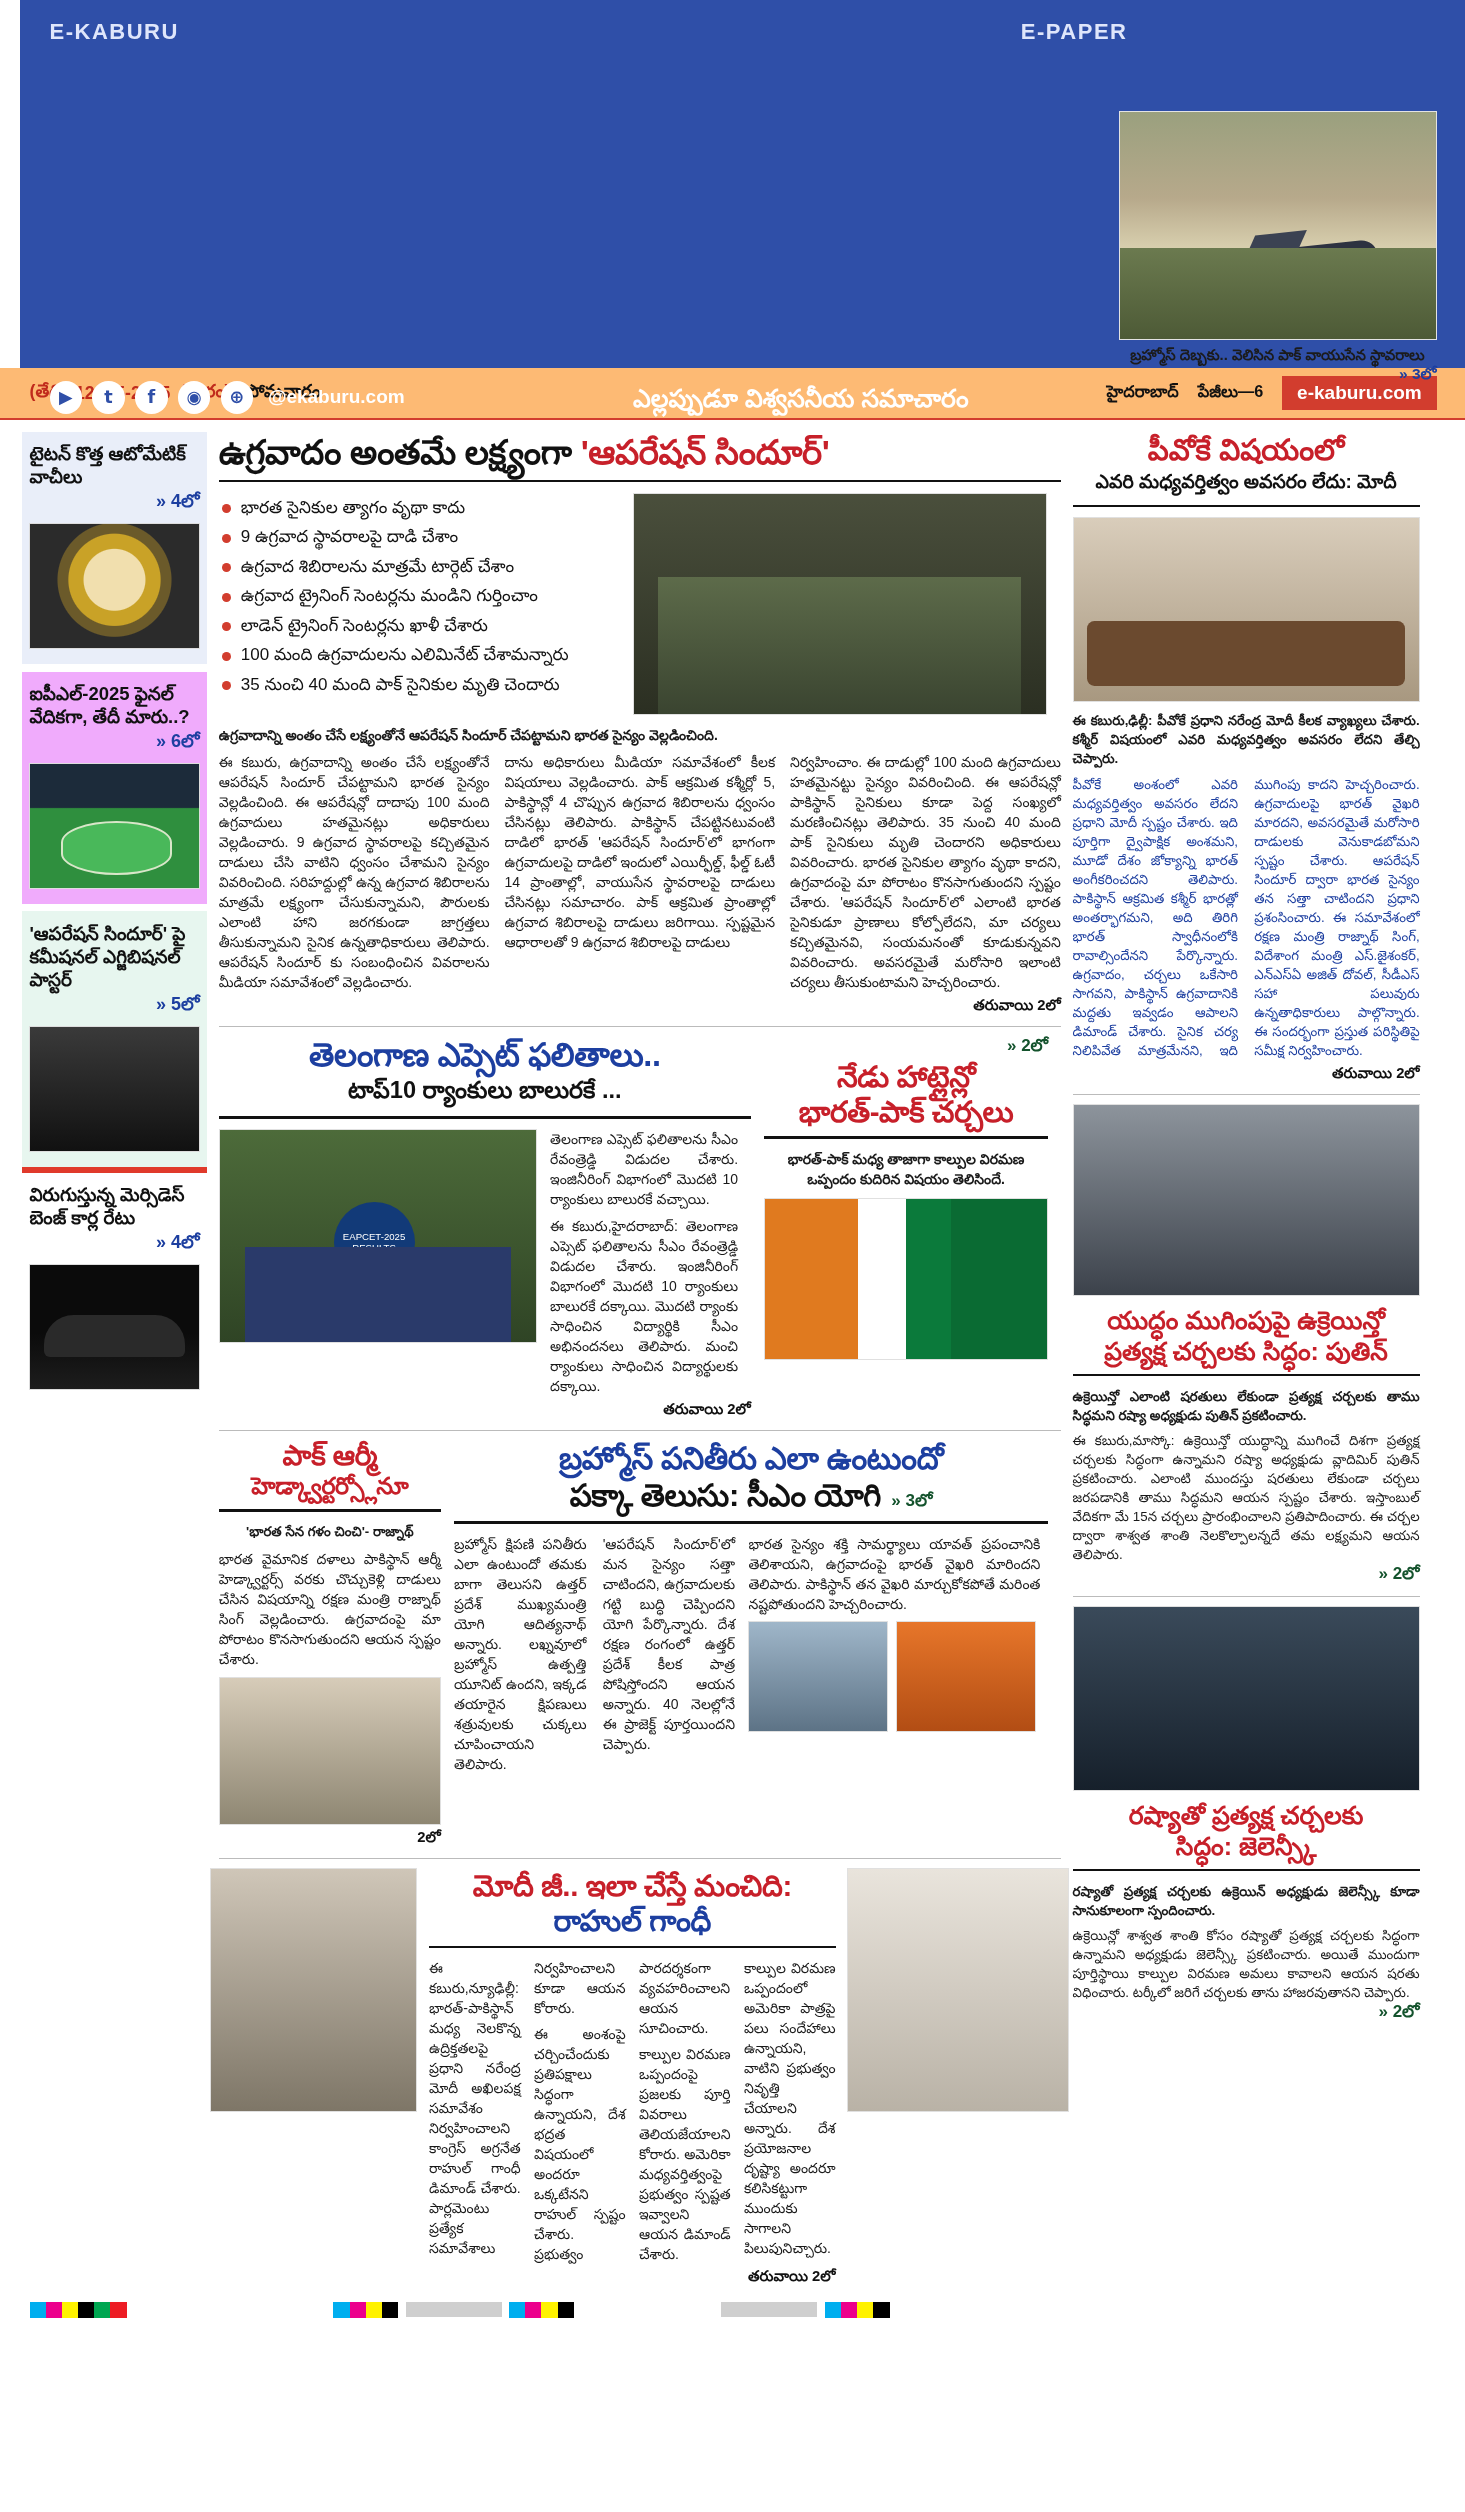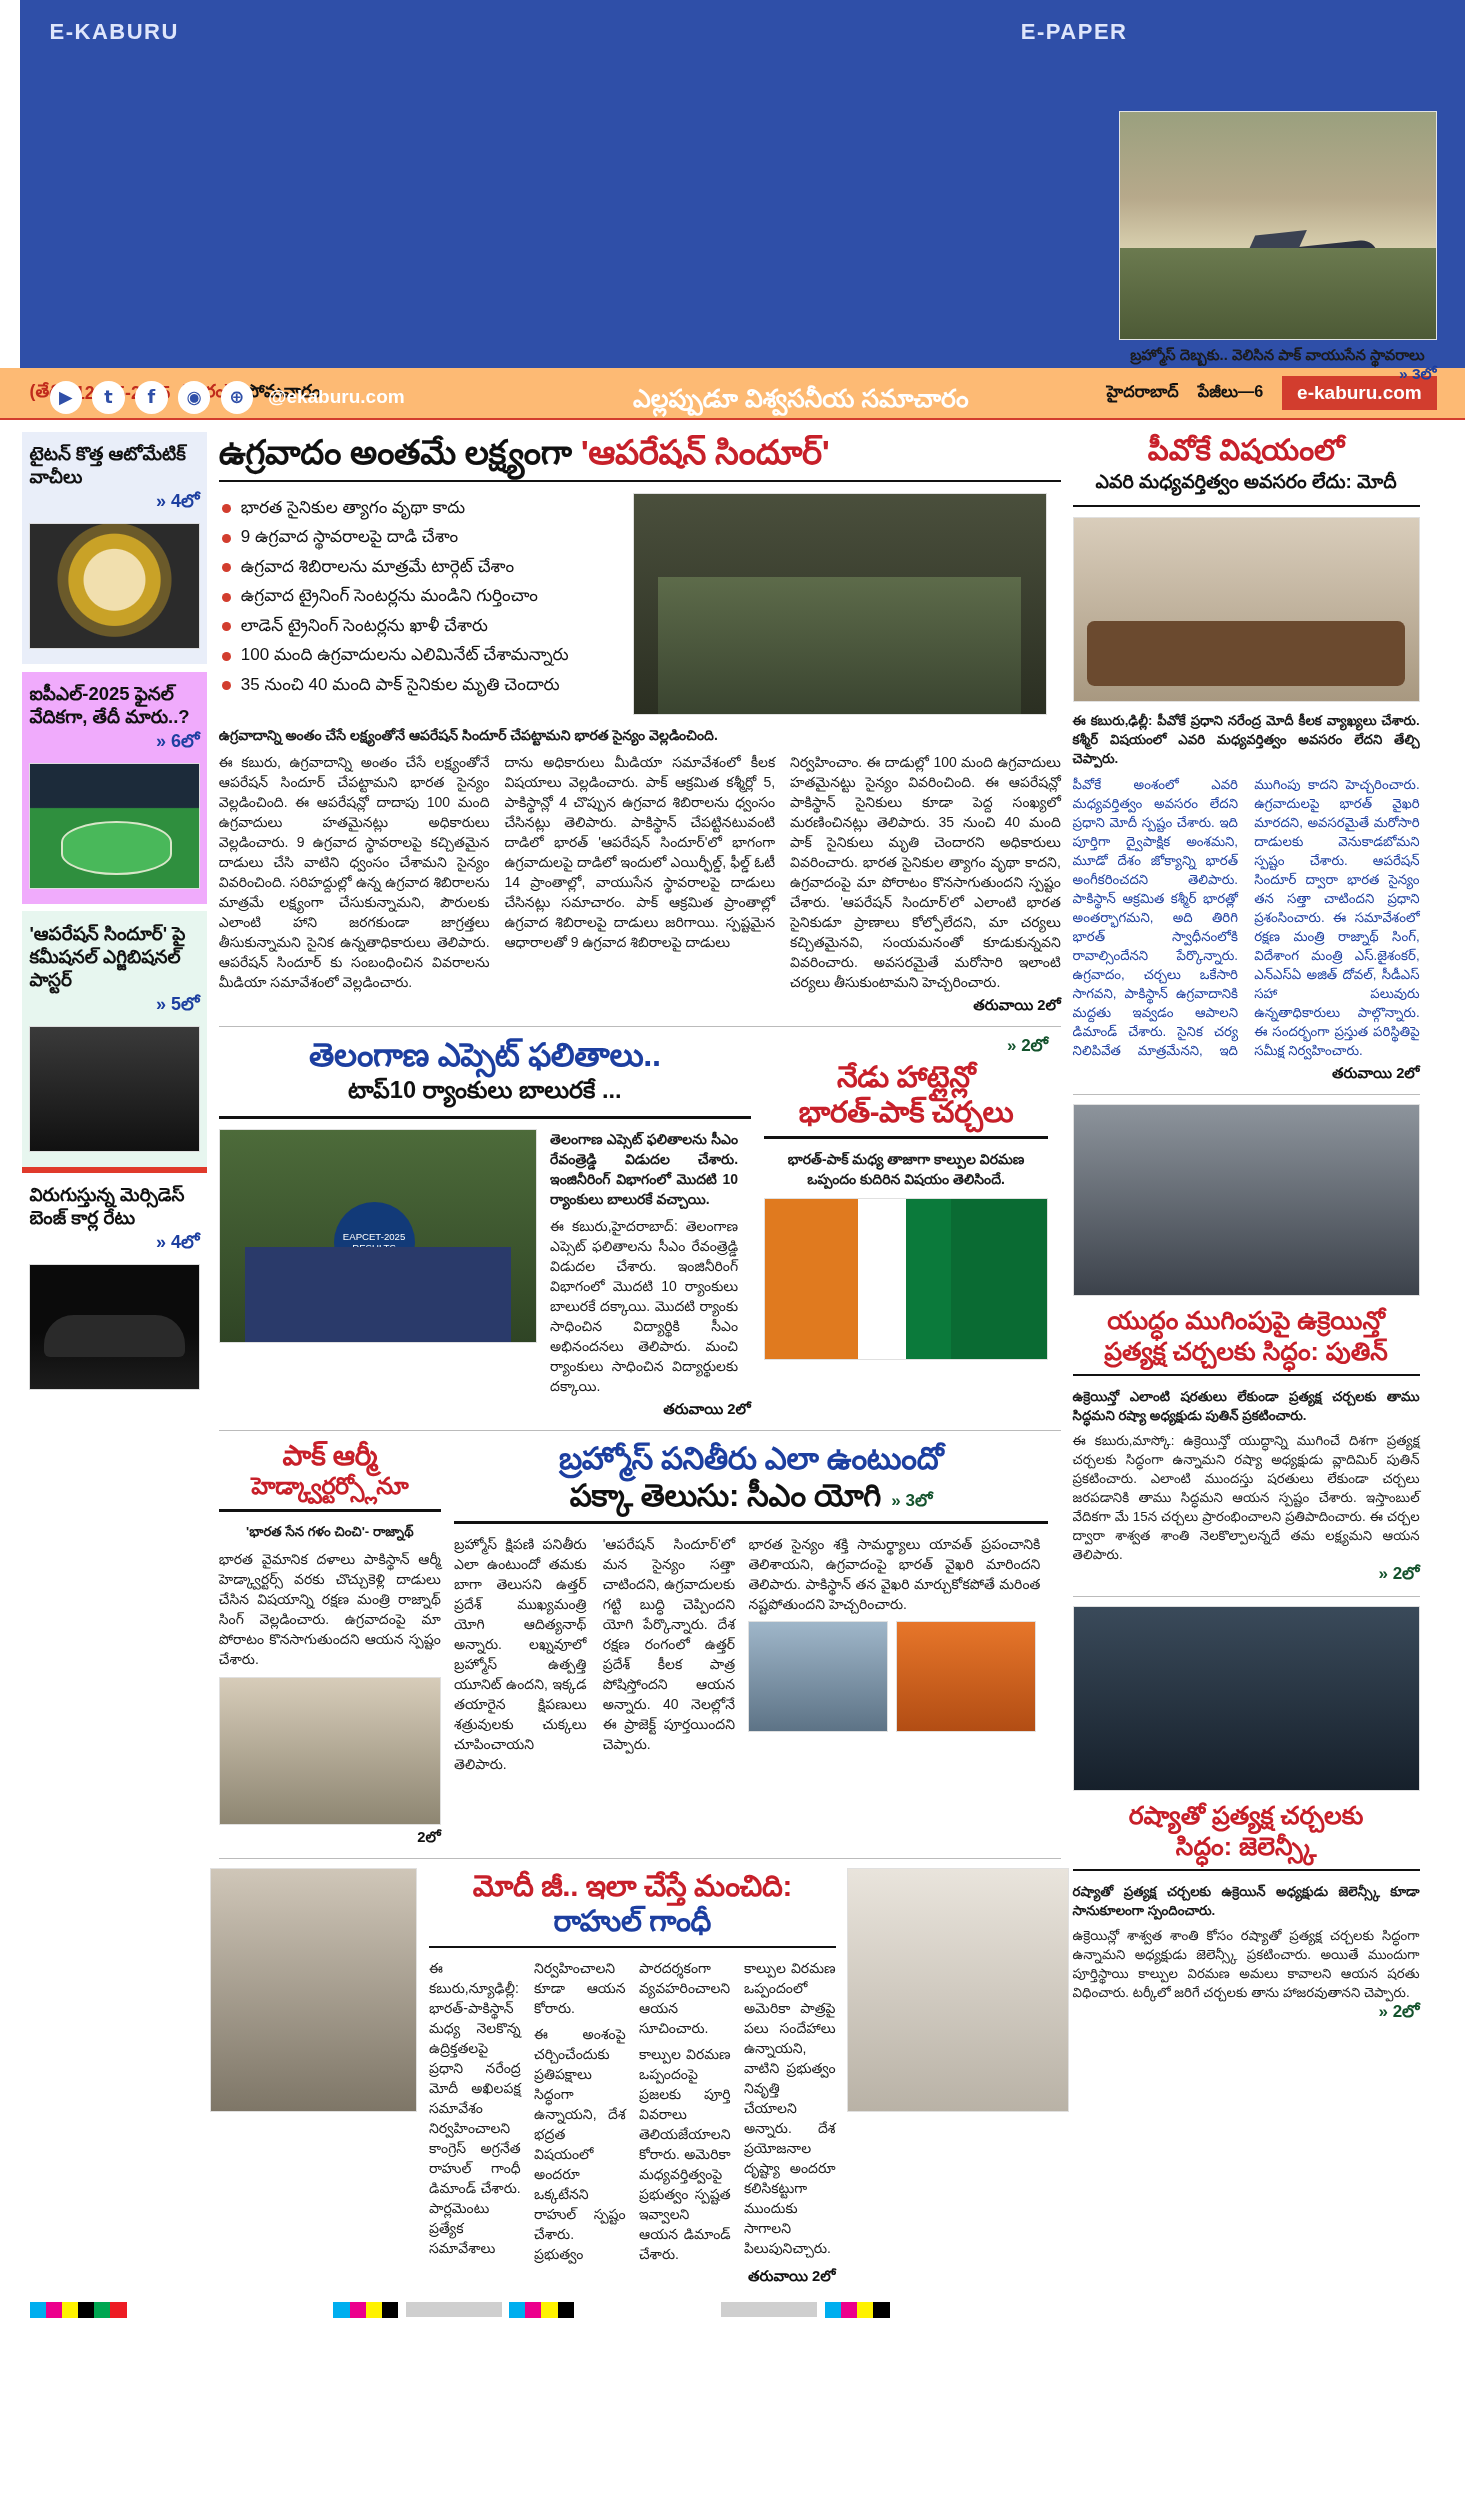--- a/index.html
+++ b/index.html
@@ -327,21 +327,21 @@
 
         <div style="width:532px;" class="card">
           <div class="hl-main hl-blue center" style="font-size:32.5px;line-height:38px;">తెలంగాణ ఎప్సెట్ ఫలితాలు..</div>
           <div class="center" style="font-size:23.6px;font-weight:bold;color:#111;margin-top:3px;">టాప్10 ర్యాంకులు బాలురకే ...</div>
           <div class="rule"></div>
           <div style="display:flex;gap:13.3px;">
             <div class="ph ph-group" style="width:318px;height:214px;position:relative;">
               <div style="position:absolute;left:36%;top:34%;width:81px;height:81px;border-radius:50%;background:#123a78;color:#fff;font-size:9.6px;display:flex;align-items:center;justify-content:center;text-align:center;padding:7.4px;">EAPCET-2025 RESULTS</div>
             </div>
             <div style="width:188px;">
-              <div class="body-txt" style="font-weight:bold;">తెలంగాణ ఎప్సెట్ ఫలితాలను సీఎం రేవంత్రెడ్డి విడుదల చేశారు. ఇంజినీరింగ్ విభాగంలో మొదటి 10 ర్యాంకులు బాలురకే వచ్చాయి.</div>
+              <div class="body-txt" style="font-weight:normal;">తెలంగాణ ఎప్సెట్ ఫలితాలను సీఎం రేవంత్రెడ్డి విడుదల చేశారు. ఇంజినీరింగ్ విభాగంలో మొదటి 10 ర్యాంకులు బాలురకే వచ్చాయి.</div>
               <div class="body-txt" style="margin-top:7.4px;">ఈ కబురు,హైదరాబాద్: తెలంగాణ ఎప్సెట్ ఫలితాలను సీఎం రేవంత్రెడ్డి విడుదల చేశారు. ఇంజినీరింగ్ విభాగంలో మొదటి 10 ర్యాంకులు బాలురకే దక్కాయి. మొదటి ర్యాంకు సాధించిన విద్యార్థికి సీఎం అభినందనలు తెలిపారు. మంచి ర్యాంకులు సాధించిన విద్యార్థులకు దక్కాయి.</div>
             </div>
           </div>
           <div class="cont-tag">తరువాయి 2లో</div>
         </div>
 
         <div style="width:284px;" class="card">
           <div class="more-tag">» 2లో</div>
           <div class="hl-main hl-red center" style="font-size:29.5px;line-height:35px;">నేడు హాట్లైన్లో</div>
           <div class="hl-main hl-red center" style="font-size:29.5px;line-height:35px;">భారత్-పాక్ చర్చలు</div>

